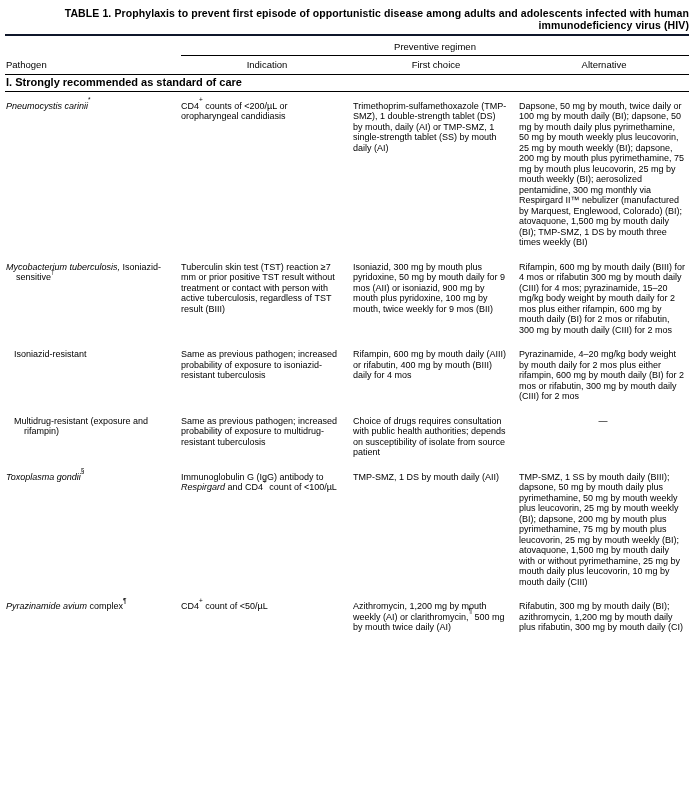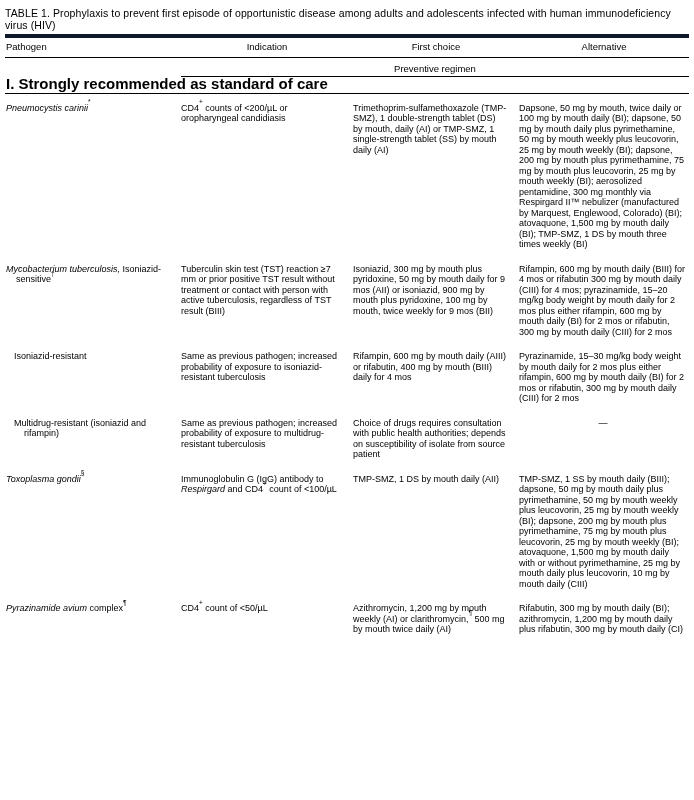--- a/index.html
+++ b/index.html
@@ -14,25 +14,26 @@
     height: 800px;
     overflow: hidden;
   }
   .page {
     box-sizing: border-box;
     width: 694px;
     padding: 7px 5px 0 5px;
   }
   .title {
     font-size: 10.5px;
-    font-weight: normal;
+    font-weight: bold;
     line-height: 12px;
     letter-spacing: 0.1px;
-    border-bottom: 4px solid #0f172a;
+    border-bottom: 2px solid #0f172a;
     padding-bottom: 3px;
+    text-align: right;
   }
   table.prophylaxis {
     width: 684px;
     border-collapse: collapse;
     table-layout: fixed;
   }
   col.c1 { width: 176px; }
   col.c2 { width: 172px; }
   col.c3 { width: 166px; }
   col.c4 { width: 170px; }
@@ -62,21 +63,21 @@
   }
   td.pathogen-head {
     text-align: left;
     font-size: 9.5px;
     vertical-align: bottom;
     padding: 4px 0 4px 1px;
     border-bottom: 1px solid #000;
   }
   tr.section-row td {
     font-weight: bold;
-    font-size: 15px;
+    font-size: 11px;
     padding: 2px 0 3px 1px;
     border-bottom: 1px solid #000;
   }
   td.cell {
     padding-top: 9px;
     padding-bottom: 5px;
   }
   td.pathogen {
     padding-left: 11px;
     text-indent: -10px;
@@ -109,28 +110,28 @@
 
   <table class="prophylaxis">
     <colgroup>
       <col class="c1">
         <col class="c2">
         <col class="c3">
         <col class="c4">
     </colgroup>
     <thead>
       <tr>
+        <td class="empty-head"></td>
+        <td class="regimen-label" colspan="3">Preventive regimen</td>
+      </tr>
+      <tr>
         <td class="pathogen-head">Pathogen</td>
         <td class="col-label">Indication</td>
         <td class="col-label">First choice</td>
         <td class="col-label">Alternative</td>
-      </tr>
-      <tr>
-        <td class="empty-head"></td>
-        <td class="regimen-label" colspan="3">Preventive regimen</td>
       </tr>
       <tr class="section-row">
         <td colspan="4">I. Strongly recommended as standard of care</td>
       </tr>
     </thead>
     <tbody>
 
       <tr>
         <td class="cell pathogen"><i>Pneumocystis carinii</i><sup>*</sup></td>
         <td class="cell">CD4<sup>+</sup> counts of &lt;200/µL or oropharyngeal candidiasis</td>
@@ -142,25 +143,25 @@
         <td class="cell pathogen"><i>Mycobacterium tuberculosis,</i> Isoniazid-sensitive<sup>†</sup></td>
         <td class="cell">Tuberculin skin test (TST) reaction ≥7 mm or prior positive TST result without treatment or contact with person with active tuberculosis, regardless of TST result (BIII)</td>
         <td class="cell">Isoniazid, 300 mg by mouth plus pyridoxine, 50 mg by mouth daily for 9 mos (AII) or isoniazid, 900 mg by mouth plus pyridoxine, 100 mg by mouth, twice weekly for 9 mos (BII)</td>
         <td class="cell last">Rifampin, 600 mg by mouth daily (BIII) for 4 mos or rifabutin 300 mg by mouth daily (CIII) for 4 mos; pyrazinamide, 15–20 mg/kg body weight by mouth daily for 2 mos plus either rifampin, 600 mg by mouth daily (BI) for 2 mos or rifabutin, 300 mg by mouth daily (CIII) for 2 mos</td>
       </tr>
 
       <tr>
         <td class="cell pathogen sub">Isoniazid-resistant</td>
         <td class="cell">Same as previous pathogen; increased probability of exposure to isoniazid-resistant tuberculosis</td>
         <td class="cell">Rifampin, 600 mg by mouth daily (AIII) or rifabutin, 400 mg by mouth (BIII) daily for 4 mos</td>
-        <td class="cell last">Pyrazinamide, 15–30 mg/kg body weight by mouth daily for 2 mos plus either rifampin, 600 mg by mouth daily (BI) for 2 mos or rifabutin, 300 mg by mouth daily (CIII) for 2 mos</td>
+        <td class="cell last">Pyrazinamide, 4–20 mg/kg body weight by mouth daily for 2 mos plus either rifampin, 600 mg by mouth daily (BI) for 2 mos or rifabutin, 300 mg by mouth daily (CIII) for 2 mos</td>
       </tr>
 
       <tr>
-        <td class="cell pathogen sub">Multidrug-resistant (isoniazid and rifampin)</td>
+        <td class="cell pathogen sub">Multidrug-resistant (exposure and rifampin)</td>
         <td class="cell">Same as previous pathogen; increased probability of exposure to multidrug-resistant tuberculosis</td>
         <td class="cell">Choice of drugs requires consultation with public health authorities; depends on susceptibility of isolate from source patient</td>
         <td class="cell last dash">—</td>
       </tr>
 
       <tr>
         <td class="cell pathogen"><i>Toxoplasma gondii</i><sup>§</sup></td>
         <td class="cell">Immunoglobulin G (IgG) antibody to <i>Respirgard</i> and CD4<sup>+</sup> count of &lt;100/µL</td>
         <td class="cell">TMP-SMZ, 1 DS by mouth daily (AII)</td>
         <td class="cell last">TMP-SMZ, 1 SS by mouth daily (BIII); dapsone, 50 mg by mouth daily plus pyrimethamine, 50 mg by mouth weekly plus leucovorin, 25 mg by mouth weekly (BI); dapsone, 200 mg by mouth plus pyrimethamine, 75 mg by mouth plus leucovorin, 25 mg by mouth weekly (BI); atovaquone, 1,500 mg by mouth daily with or without pyrimethamine, 25 mg by mouth daily plus leucovorin, 10 mg by mouth daily (CIII)</td>

